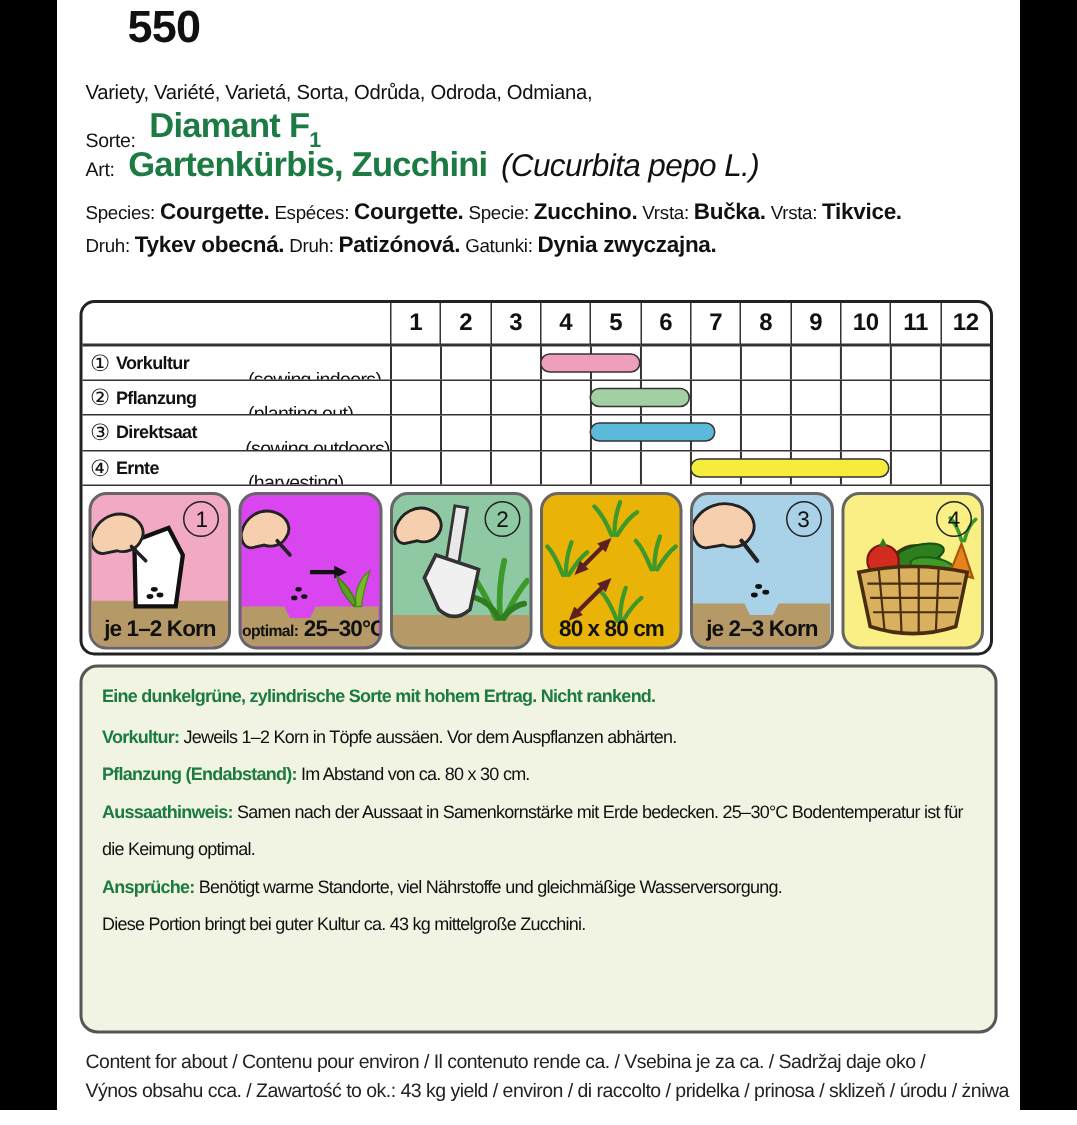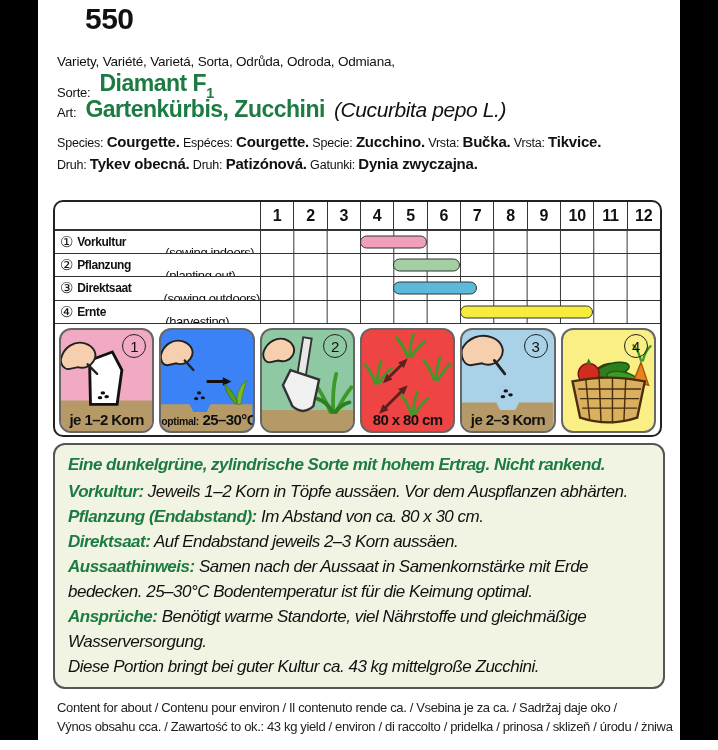--- a/index.html
+++ b/index.html
@@ -50,21 +50,21 @@
   .tile svg { position:absolute; inset:0; width:100%; height:100%; }
   .circ { position:absolute; top:4px; right:6px; width:24px; height:24px; border:1.8px solid #222;
     border-radius:50%; display:flex; align-items:center; justify-content:center; font-size:15px; box-sizing:border-box; }
   .caption { position:absolute; bottom:3px; left:0; right:0; text-align:center;
     font-weight:bold; font-size:15px; letter-spacing:-0.6px; color:#111; white-space:nowrap; }
   .caption .cap-small { font-weight:bold; font-size:10.5px; letter-spacing:-0.4px; }
 
   
   .desc-box { position:absolute; left:15px; top:443px; width:612px; height:246px; box-sizing:border-box;
     border:2px solid #555; border-radius:12px; background:#f1f4e2; padding:7px 13px; }
-  .desc-box p { margin:0; font-size:17px; line-height:25px; letter-spacing:-0.5px;font-style:italic; }
+  .desc-box p { margin:0; font-size:12px; line-height:25px; letter-spacing:-0.5px; }
   .desc-headline { color:var(--accent,#1c7a43); font-weight:bold; white-space:nowrap; margin-bottom:2px !important; }
   .desc-label { color:var(--accent,#1c7a43); font-weight:bold; }
 
   .footer { position:absolute; left:19px; top:699px; width:606px; font-size:13px;
     line-height:18.5px; letter-spacing:-0.35px; white-space:nowrap; color:#222; }
 </style>
 </head>
 <body>
 
 <div class="pillar left"></div>
@@ -175,21 +175,21 @@
             <path d="M0,30 C3,18 14,11 25,14 C35,17 39,26 34,33 C31,38 24,41 18,39 L8,41 C3,41 -1,36 0,30 Z" fill="#f6cfae" stroke="#222" stroke-width="2"></path>
             <path d="M28,36 L38,46" stroke="#222" stroke-width="2.5" fill="none" stroke-linecap="round"></path>
           </g>
         </svg>
         <span class="circ">
             <span>1</span>
           </span>
         <div class="caption"><span>je 1–2 Korn</span></div>
       </div>
 
-      <div class="tile" style="background-color: #3b82f6;">
+      <div class="tile" style="background-color: #d946ef;">
         <svg viewBox="0 0 96 106" preserveAspectRatio="none">
           <path d="M0,78 H30 L34,86 H48 L52,78 H96 V106 H0 Z" fill="#b59a68"></path>
           <g>
             <path d="M0,26 C3,15 13,9 23,12 C32,15 36,23 31,30 C28,35 22,37 16,35 L7,37 C2,37 -1,32 0,26 Z" fill="#f6cfae" stroke="#222" stroke-width="2"></path>
             <path d="M25,32 L34,42" stroke="#222" stroke-width="2.5" fill="none" stroke-linecap="round"></path>
           </g>
           <g fill="#111">
             <ellipse cx="40" cy="66" rx="2.2" ry="1.6"></ellipse>
             <ellipse cx="44" cy="71" rx="2.2" ry="1.6"></ellipse>
             <ellipse cx="37" cy="72" rx="2.2" ry="1.6"></ellipse>
@@ -220,21 +220,21 @@
           <path d="M30,42 L60,52 L54,80 Q43,90 32,80 L22,58 Z" fill="#f0f0f0" stroke="#333" stroke-width="2.5"></path>
           <g>
             <path d="M2,22 C6,12 16,7 25,10 C33,13 36,21 32,27 C29,32 23,34 17,32 L8,34 C3,34 0,28 2,22 Z" fill="#f6cfae" stroke="#222" stroke-width="2"></path>
           </g>
         </svg>
         <span class="circ">
             <span>2</span>
           </span>
       </div>
 
-      <div class="tile" style="background-color: #ef4444;">
+      <div class="tile" style="background-color: #eab308;">
         <svg viewBox="0 0 96 106" preserveAspectRatio="none">
           <g stroke="#3d9a2a" stroke-width="3" fill="none" stroke-linecap="round">
             <path d="M48,28 C44,18 40,12 36,8"></path>
               <path d="M50,28 C50,17 52,11 54,5"></path>
               <path d="M52,28 C57,20 61,15 66,12"></path>
             <path d="M14,56 C10,46 7,40 3,36"></path>
               <path d="M16,56 C16,45 18,39 20,33"></path>
               <path d="M18,56 C23,48 27,43 31,40"></path>
             <path d="M76,52 C72,42 69,36 65,32"></path>
               <path d="M78,52 C78,41 80,35 82,29"></path>
@@ -304,21 +304,20 @@
           </span>
       </div>
 
     </div>
   </div>
 
   <div class="desc-box">
     <p class="desc-headline">Eine dunkelgrüne, zylindrische Sorte mit hohem Ertrag. Nicht rankend.</p>
     <p><span class="desc-label">Vorkultur:</span><span> Jeweils 1–2 Korn in Töpfe aussäen. Vor dem Auspflanzen abhärten.</span></p>
     <p><span class="desc-label">Pflanzung (Endabstand):</span><span> Im Abstand von ca. 80 x 30 cm.</span></p>
-    <p><span class="desc-label">Direktsaat:</span><span> Auf Endabstand jeweils 2–3 Korn aussäen.</span></p>
     <p><span class="desc-label">Aussaathinweis:</span><span> Samen nach der Aussaat in Samenkornstärke mit Erde bedecken. 25–30°C Bodentemperatur ist für die Keimung optimal.</span></p>
     <p><span class="desc-label">Ansprüche:</span><span> Benötigt warme Standorte, viel Nährstoffe und gleichmäßige Wasserversorgung.</span></p>
     <p><span class="desc-label"></span><span>Diese Portion bringt bei guter Kultur ca. 43 kg mittelgroße Zucchini.</span></p>
   </div>
 
   <div class="footer">
     <div>Content for about / Contenu pour environ / Il contenuto rende ca. / Vsebina je za ca. / Sadržaj daje oko /</div>
     <div>Výnos obsahu cca. / Zawartość to ok.:  43 kg yield / environ / di raccolto / pridelka / prinosa / sklizeň / úrodu / żniwa</div>
   </div>
 

